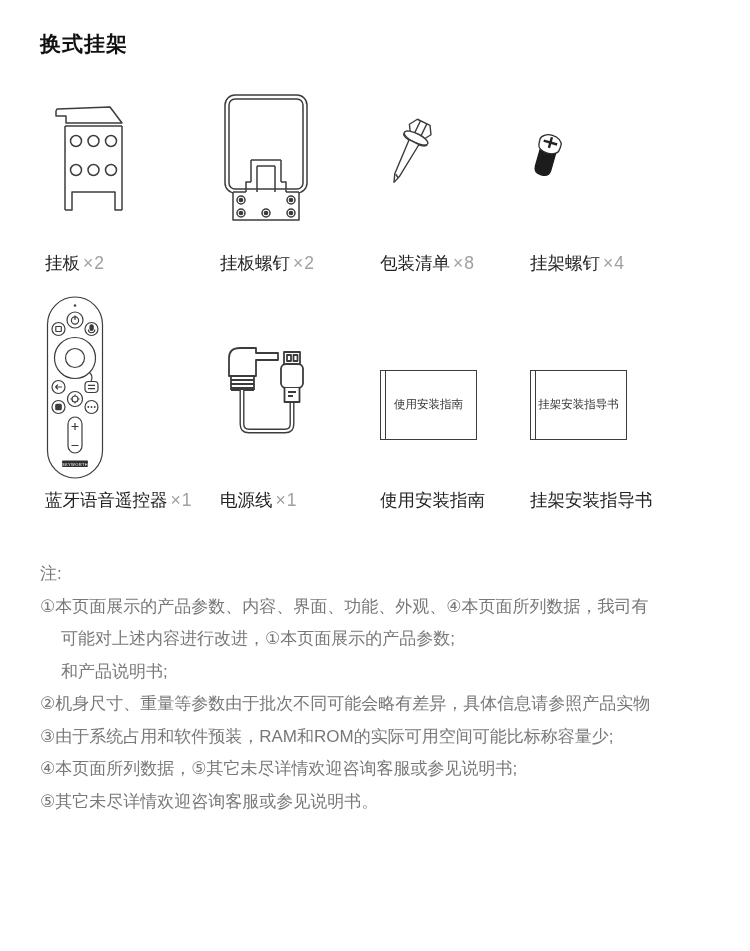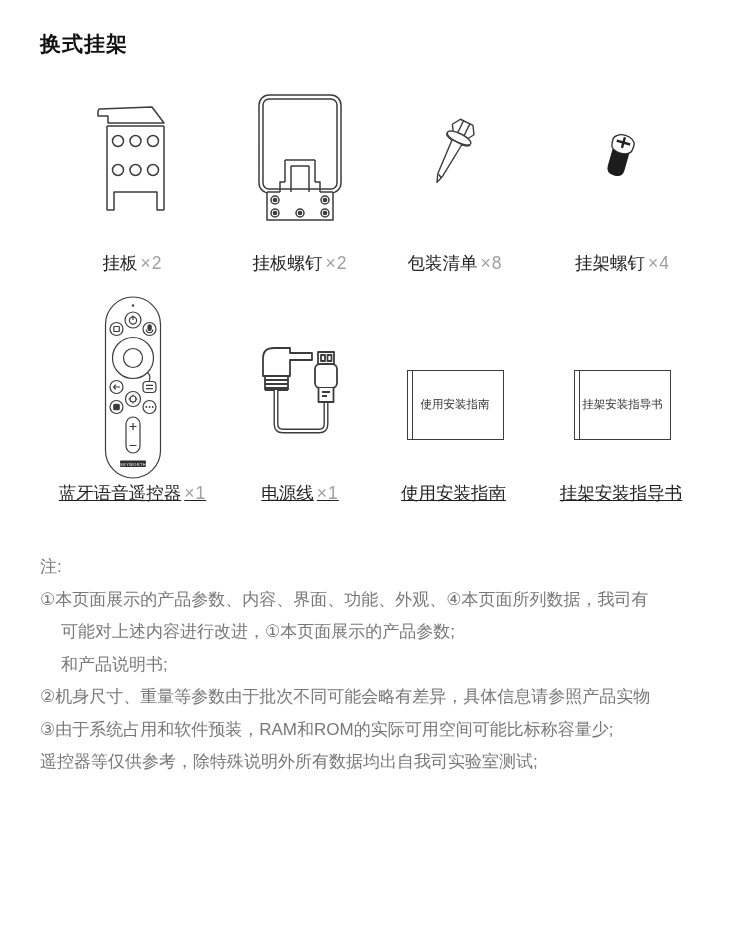--- a/index.html
+++ b/index.html
@@ -9,27 +9,27 @@
     -webkit-font-smoothing:antialiased;
   }
   .page{position:relative;width:750px;height:951px;overflow:hidden;background:#fff;}
   .title{
     margin:30px 0 0 40px;font-size:21px;font-weight:bold;color:#111;
     letter-spacing:1px;
   }
   .row{display:flex;margin-left:45px;}
   .row1{margin-top:25px;}
   .row2{margin-top:20px;}
-  .cell{display:flex;flex-direction:column;align-items:center;}
+  .cell{display:flex;flex-direction:column;align-items:flex-start;}
   .c1{width:175px;}.c2{width:160px;}.c3{width:150px;}.c4{width:185px;}
   .art{display:flex;align-items:center;justify-content:center;}
   .row1 .art{height:150px;}
   .row2 .art{height:185px;}
   .item-label{margin-top:18px;font-size:17.5px;color:#222;font-weight:500;white-space:nowrap;}
-  .row2 .item-label{margin-top:1px;text-decoration:underline;}
+  .row2 .item-label{margin-top:8px;}
   .item-count{color:#a0a0a0;margin-left:3px;letter-spacing:1px;}
   .booklet{
     width:97px;height:70px;border:1.5px solid #3c3c3c;background:#fff;
     position:relative;display:flex;align-items:center;justify-content:center;
     margin-top:34px;box-sizing:border-box;
   }
   .booklet-spine{position:absolute;left:4px;top:0;bottom:0;width:1px;background:#3c3c3c;}
   .booklet-text{font-size:11.5px;color:#333;white-space:nowrap;}
   .notes{margin:46px 40px 0 40px;font-size:17px;line-height:32.5px;color:#787878;}
   .note-line{white-space:nowrap;}
@@ -217,16 +217,17 @@
     </div>
   </div>
 
   <div class="notes">
     <div class="note-line">注:</div>
     <div class="note-line">①本页面展示的产品参数、内容、界面、功能、外观、④本页面所列数据，我司有</div>
     <div class="note-line note-indent">可能对上述内容进行改进，①本页面展示的产品参数;</div>
     <div class="note-line note-indent">和产品说明书;</div>
     <div class="note-line">②机身尺寸、重量等参数由于批次不同可能会略有差异，具体信息请参照产品实物</div>
     <div class="note-line">③由于系统占用和软件预装，RAM和ROM的实际可用空间可能比标称容量少;</div>
-    <div class="note-line">遥控器等仅供参考，除特殊说明外所有数据均出自我司实验室测试;</div>
+    <div class="note-line">④本页面所列数据，⑤其它未尽详情欢迎咨询客服或参见说明书;</div>
+    <div class="note-line">⑤其它未尽详情欢迎咨询客服或参见说明书。</div>
   </div>
 
 </div>
 
 </body></html>

